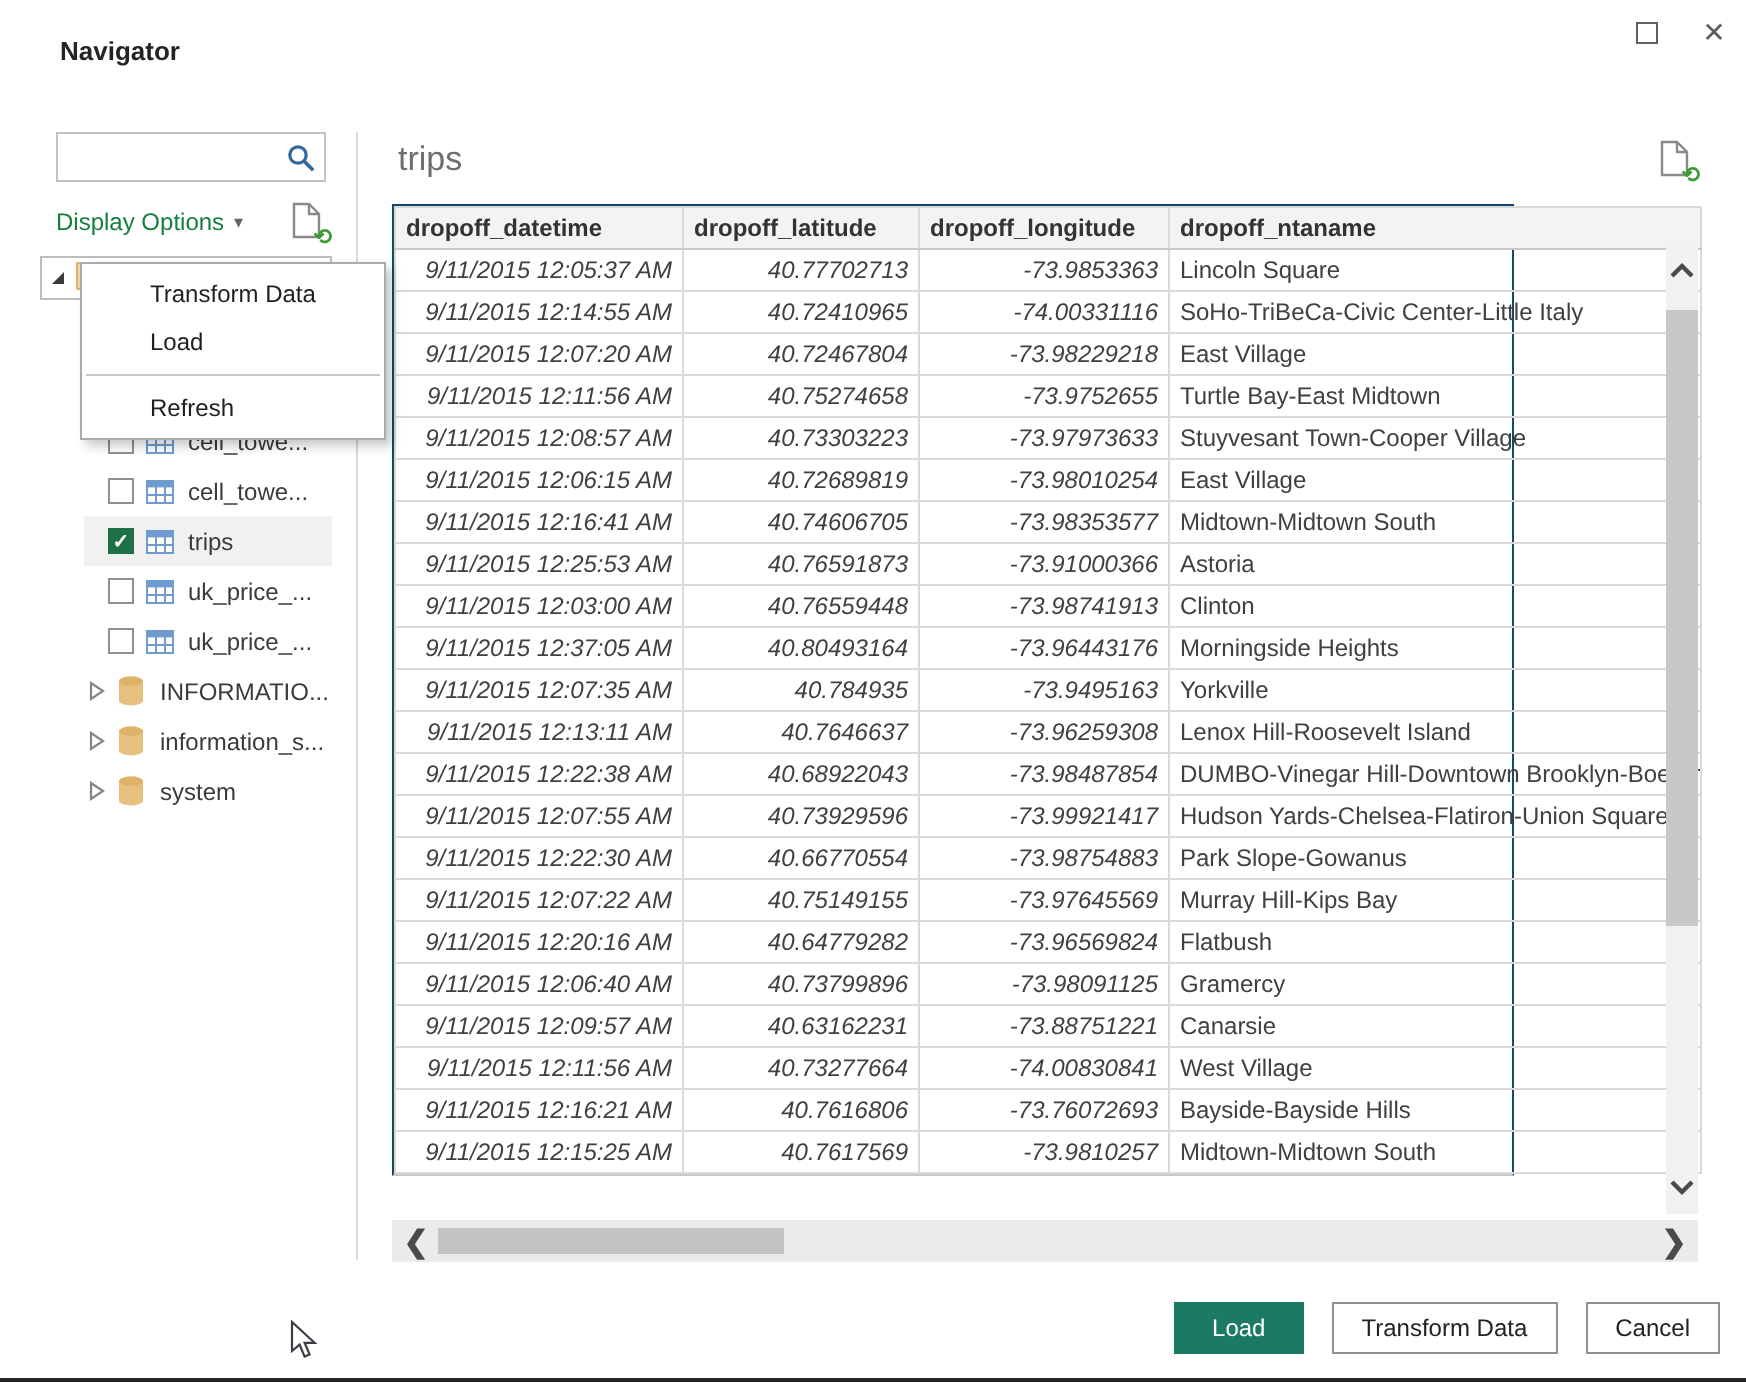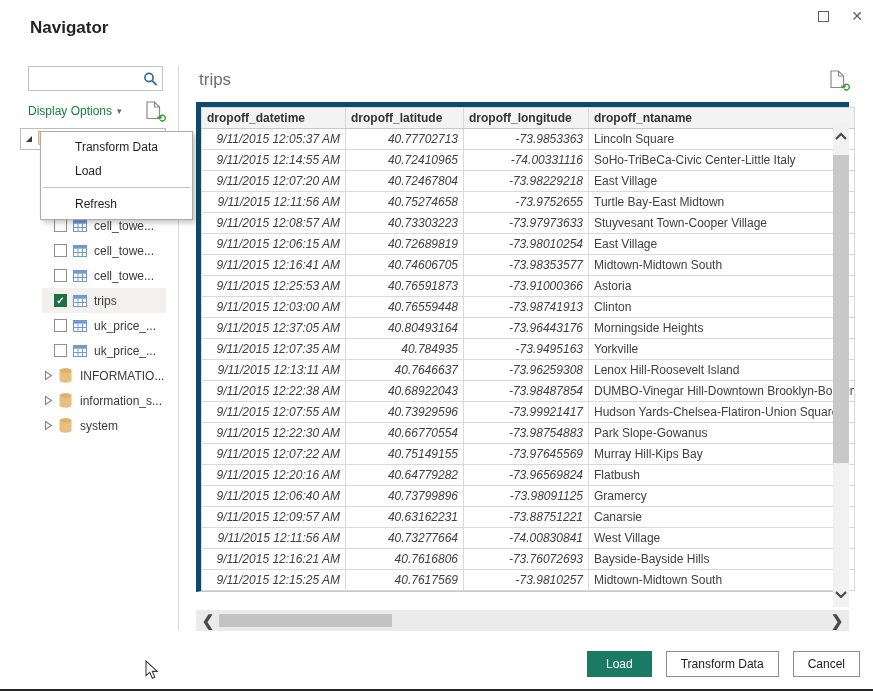--- a/index.html
+++ b/index.html
@@ -5,60 +5,60 @@
   * { margin:0; padding:0; box-sizing:border-box; }
   html,body { width:873px; height:691px; }
   body { font-family:"Liberation Sans", sans-serif; background:#fff; color:#333; overflow:hidden; }
   #dialog { position:relative; width:873px; height:691px; background:#fff; border-bottom:2px solid #262626; }
 
   
   .win-controls { position:absolute; top:8px; right:8px; display:flex; gap:18px; color:#5f5f5f; }
   .win-btn { width:16px; height:16px; display:flex; align-items:center; justify-content:center; cursor:default; font-size:14px; }
   .maximize-glyph { width:11px; height:11px; border:1.4px solid #5f5f5f; display:inline-block; }
 
-  .dlg-title { position:absolute; left:30px; top:18px; font-size:17px; font-weight:bold; color:#252423; }
+  .dlg-title { position:absolute; left:30px; top:18px; font-size:13px; font-weight:bold; color:#252423; }
 
   
   .sidebar { position:absolute; left:28px; top:66px; width:138px; }
   .search-box { position:relative; width:135px; height:25px; border:1px solid #c3c3c3; background:#fff; }
   .search-box input { position:absolute; left:4px; top:2px; width:108px; height:19px; border:none; outline:none; font-size:12px; font-family:"Liberation Sans",sans-serif; }
   .search-icon { position:absolute; right:4px; top:4px; }
   .display-options { display:flex; align-items:center; margin-top:10px; width:135px; }
   .display-options-label { font-size:12px; color:#15803d; }
   .caret { font-size:9px; color:#666; margin-left:5px; }
   .doc-refresh { position:relative; width:17px; height:20px; display:inline-block; }
   .doc-refresh .refresh-glyph { position:absolute; right:-3px; bottom:-4px; font-size:11px; font-weight:bold; color:#3f9c35; }
   .sidebar-refresh { margin-left:auto; }
 
   .tree-root-box { position:absolute; left:20px; top:128px; width:146px; height:22px; border:1px solid #bdbdbd; background:#fff; display:flex; align-items:center; padding-left:4px; gap:5px; }
   .folder-icon { width:15px; height:11px; border:1px solid #dcb272; background:#f4dba8; border-radius:1px; position:relative; }
   .folder-icon:before { content:""; position:absolute; left:-1px; top:-4px; width:7px; height:3px; background:#f4dba8; border:1px solid #dcb272; border-bottom:none; border-radius:1px 1px 0 0; }
 
-  .tree { position:absolute; left:42px; top:213px; width:124px; }
+  .tree { position:absolute; left:42px; top:183px; width:124px; }
   .tree-row { height:25px; display:flex; align-items:center; font-size:12px; color:#3b3b3b; cursor:default; }
   .tree-row.selected { background:#f2f1f0; }
   .tree-row .cb { width:13px; height:13px; border:1px solid #8f8f8f; background:#fff; margin-left:12px; margin-right:6px; flex:none; display:flex; align-items:center; justify-content:center; }
   .tree-row .cb.checked { background:#1e7145; border-color:#1e7145; color:#fff; font-size:10px; font-weight:bold; }
   .tree-row .ticon { margin-right:7px; flex:none; display:flex; }
   .tree-row .expander { width:9px; margin-left:2px; margin-right:6px; flex:none; display:flex; }
   .tree-row .dbicon { margin-right:8px; flex:none; display:flex; }
   .tree-label { white-space:nowrap; overflow:hidden; }
 
   .pane-divider { position:absolute; left:178px; top:66px; width:1px; height:564px; background:#d9d9d9; }
 
   
   .context-menu { position:absolute; left:40px; top:131px; width:153px; background:#fff; border:1px solid #ababab; box-shadow:3px 3px 5px rgba(0,0,0,0.22); z-index:20; padding:3px 0; }
   .menu-item { height:24px; line-height:24px; padding-left:34px; font-size:12px; color:#1f1f1f; cursor:default; }
   .menu-sep { height:1px; background:#c6c6c6; margin:4px 2px; }
 
   
   .preview-title { position:absolute; left:199px; top:70px; font-size:17px; color:#6e6e6e; }
   .preview-refresh { position:absolute; left:830px; top:70px; }
 
-  .grid { position:absolute; left:196px; top:102px; width:653px; border:5px solid #0c4a6e; border-bottom:1px solid #c8c8c8; }
+  .grid { position:absolute; left:196px; top:102px; width:561px; border:1px solid #0c4a6e; border-bottom:1px solid #c8c8c8; }
   table.data { border-collapse:collapse; table-layout:fixed; width:653px; font-size:12px; }
   table.data th, table.data td { border:1px solid #d9d9d9; height:21px; padding:0 5px; overflow:hidden; white-space:nowrap; }
   table.data th { background:#f3f3f3; font-weight:bold; text-align:left; color:#333; border-bottom:1px solid #c8c8c8; }
   table.data td.num { text-align:right; font-style:italic; color:#404040; }
   table.data td.txt { text-align:left; color:#404040;margin-left:13px; }
   col.c0{width:144px;} col.c1{width:118px;} col.c2{width:125px;} col.c3{width:266px;}
 
   
   .vscroll { position:absolute; left:833px; top:123px; width:16px; height:484px; background:#f1f1f1; z-index:5; }
   .vscroll .chev-up { position:absolute; top:4px; left:1px; }

